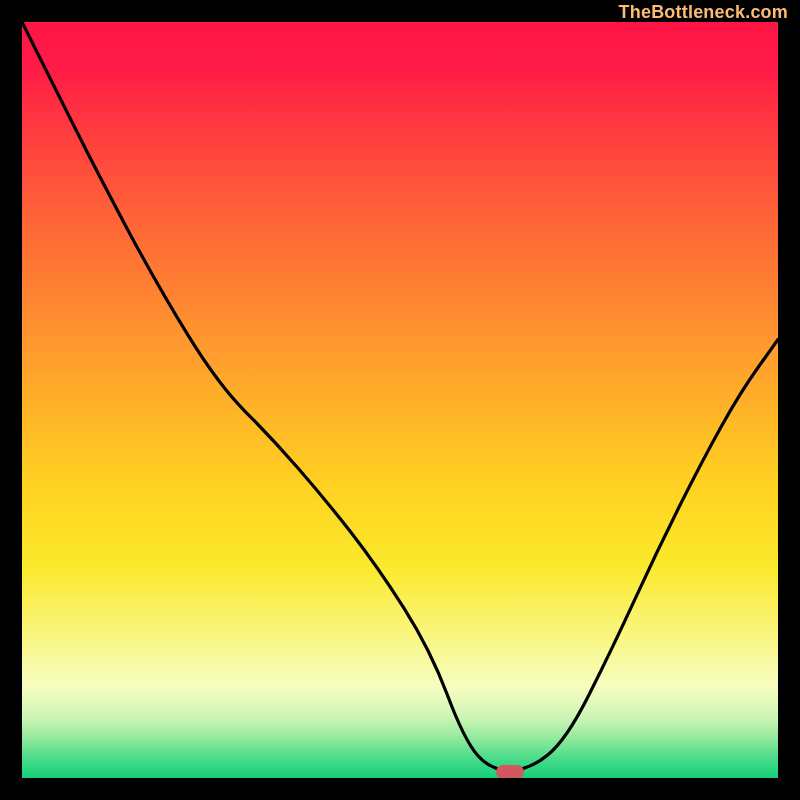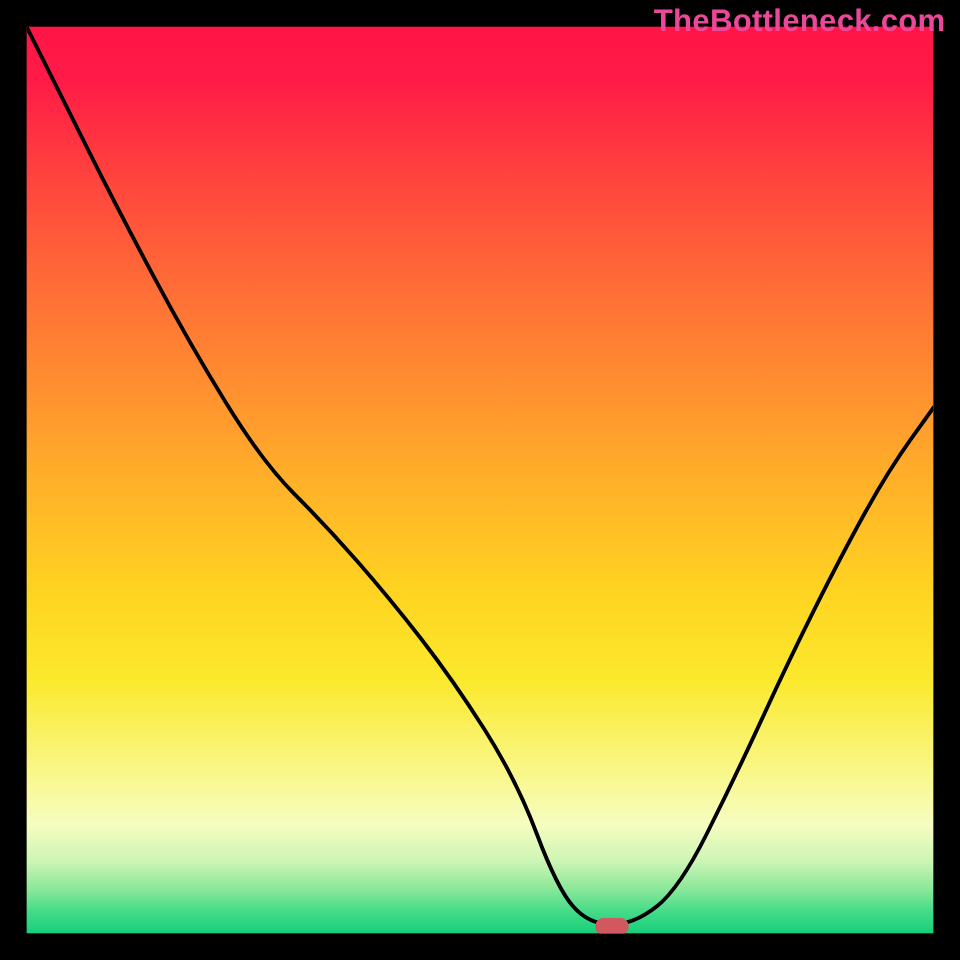--- a/index.html
+++ b/index.html
@@ -14,22 +14,22 @@
   .outer {
     position: relative;
     width: 800px;
     height: 800px;
     background: #000;
   }
   .watermark {
     position: absolute;
     top: 2px;
     right: 12px;
-    color: #ec4899;
-    font-size: 26px;
+    color: #fdba74;
+    font-size: 18px;
     font-weight: 600;
     letter-spacing: 0.2px;
     z-index: 10;
   }
   .plot {
     position: absolute;
     left: 22px;
     top: 22px;
     width: 756px;
     height: 756px;

